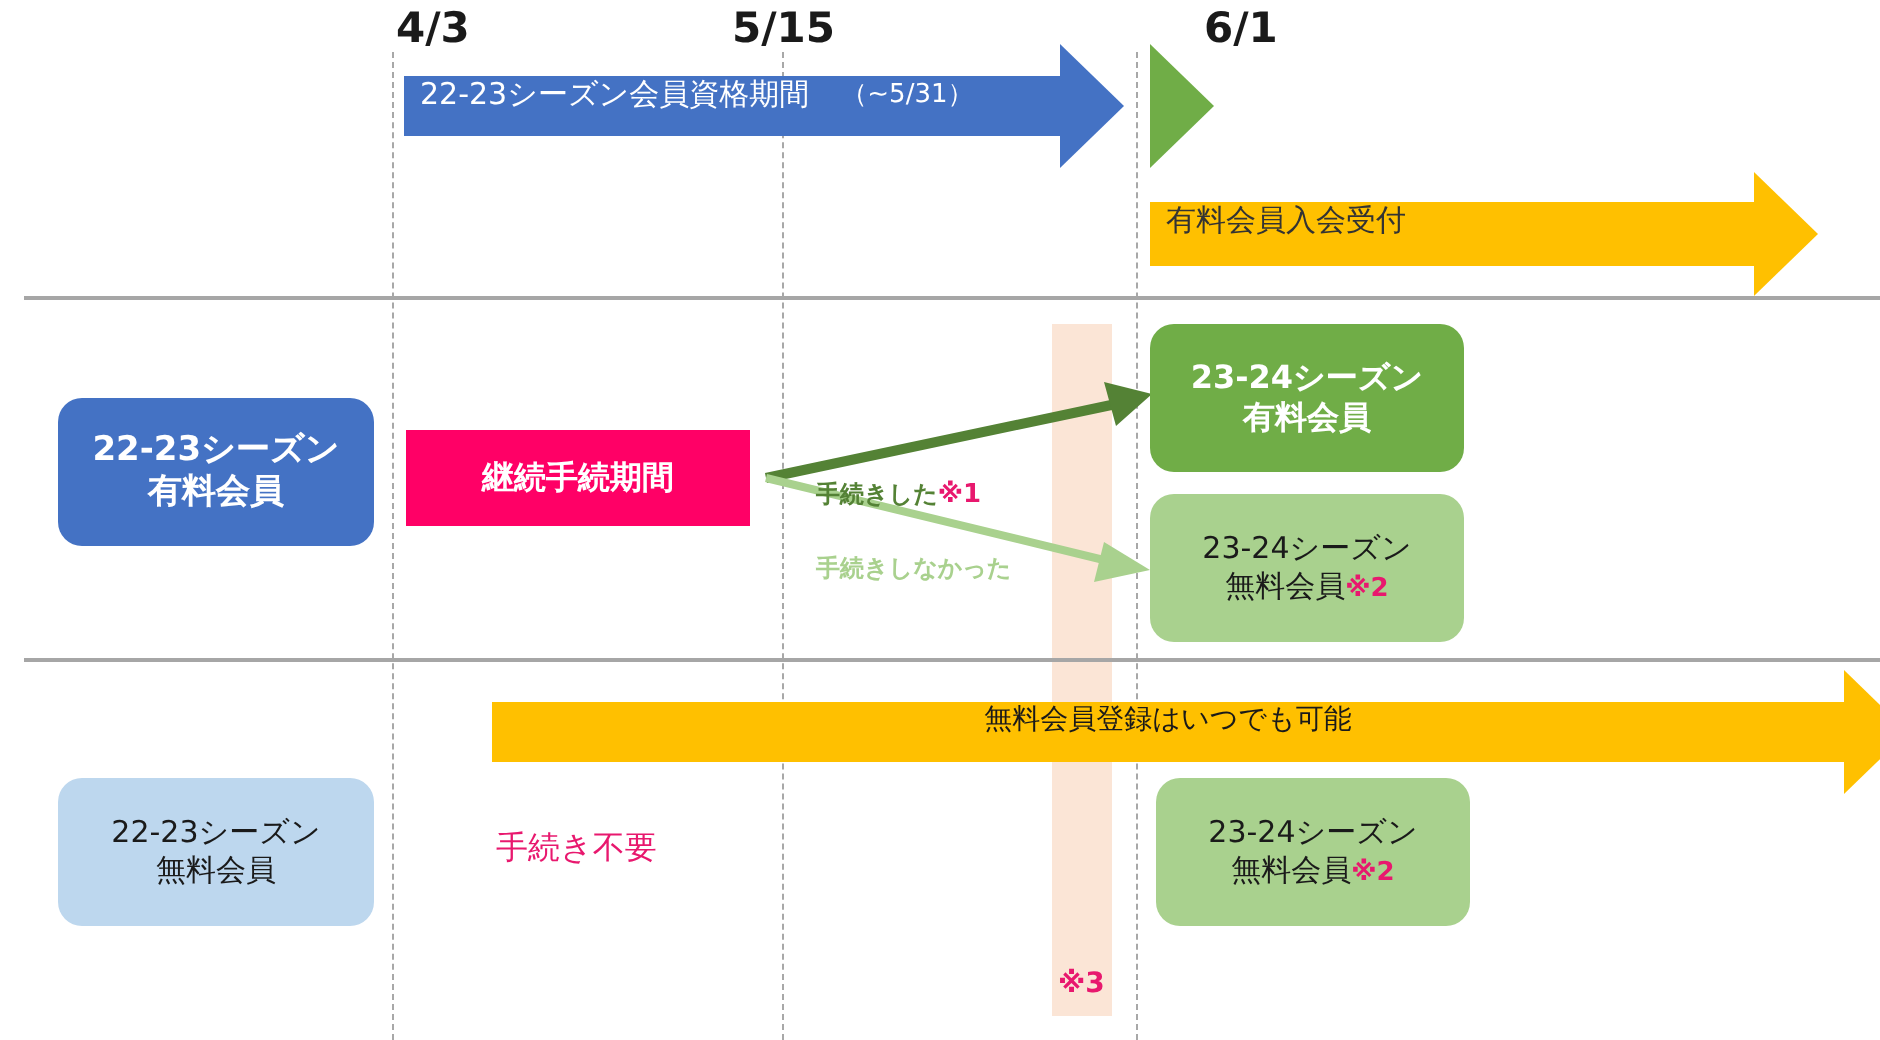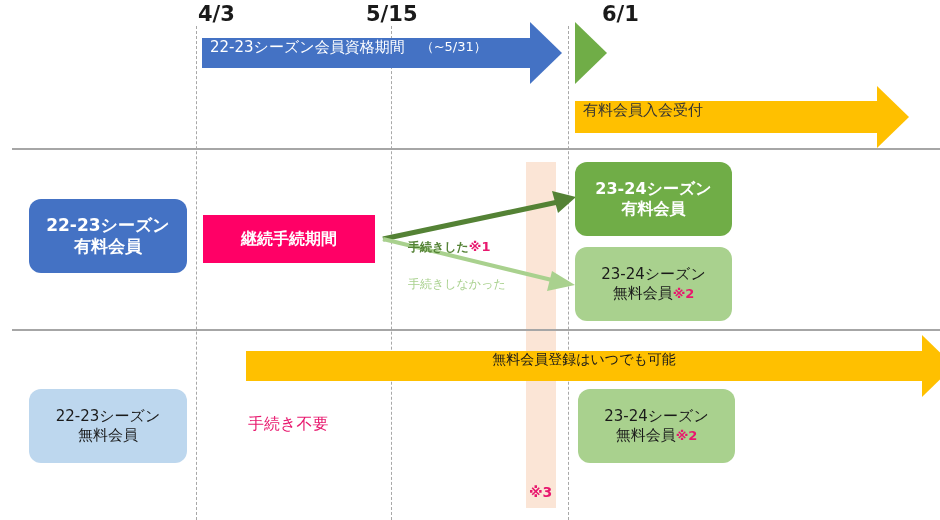--- a/index.html
+++ b/index.html
@@ -68,21 +68,21 @@
   </g>
   <g>
     <line x1="3" y1="54" x2="176" y2="96" stroke="#a9d18e" stroke-width="4"></line>
     <polygon points="195,100 172,86 167,106" fill="#a9d18e"></polygon>
   </g>
 </svg>
 
 <div class="abs" style="left:408px; top:193px; font-size:12px; font-weight:bold; color:#548235; white-space:nowrap;margin-top:46px;">
   <span>手続きした</span><span class="ref">※1</span>
 </div>
-<div class="abs" style="left:408px; top:276px; font-size:12px; font-weight:normal; color:#a9d18e; white-space:nowrap;">手続きしなかった</div>
+<div class="abs" style="left:408px; top:276px; font-size:12px; font-weight:bold; color:#a9d18e; white-space:nowrap;">手続きしなかった</div>
 
 <div class="abs box" style="left:575px; top:162px; width:157px; height:74px; background:#70ad47; color:#fff; font-weight:bold; font-size:16px;">
   <span>23-24シーズン</span>
   <span>有料会員</span>
 </div>
 
 <div class="abs box" style="left:575px; top:247px; width:157px; height:74px; background:#a9d18e; color:#1a1a1a; font-size:15px;">
   <span>23-24シーズン</span>
   <span><span>無料会員</span><span class="ref">※2</span></span>
 </div>

